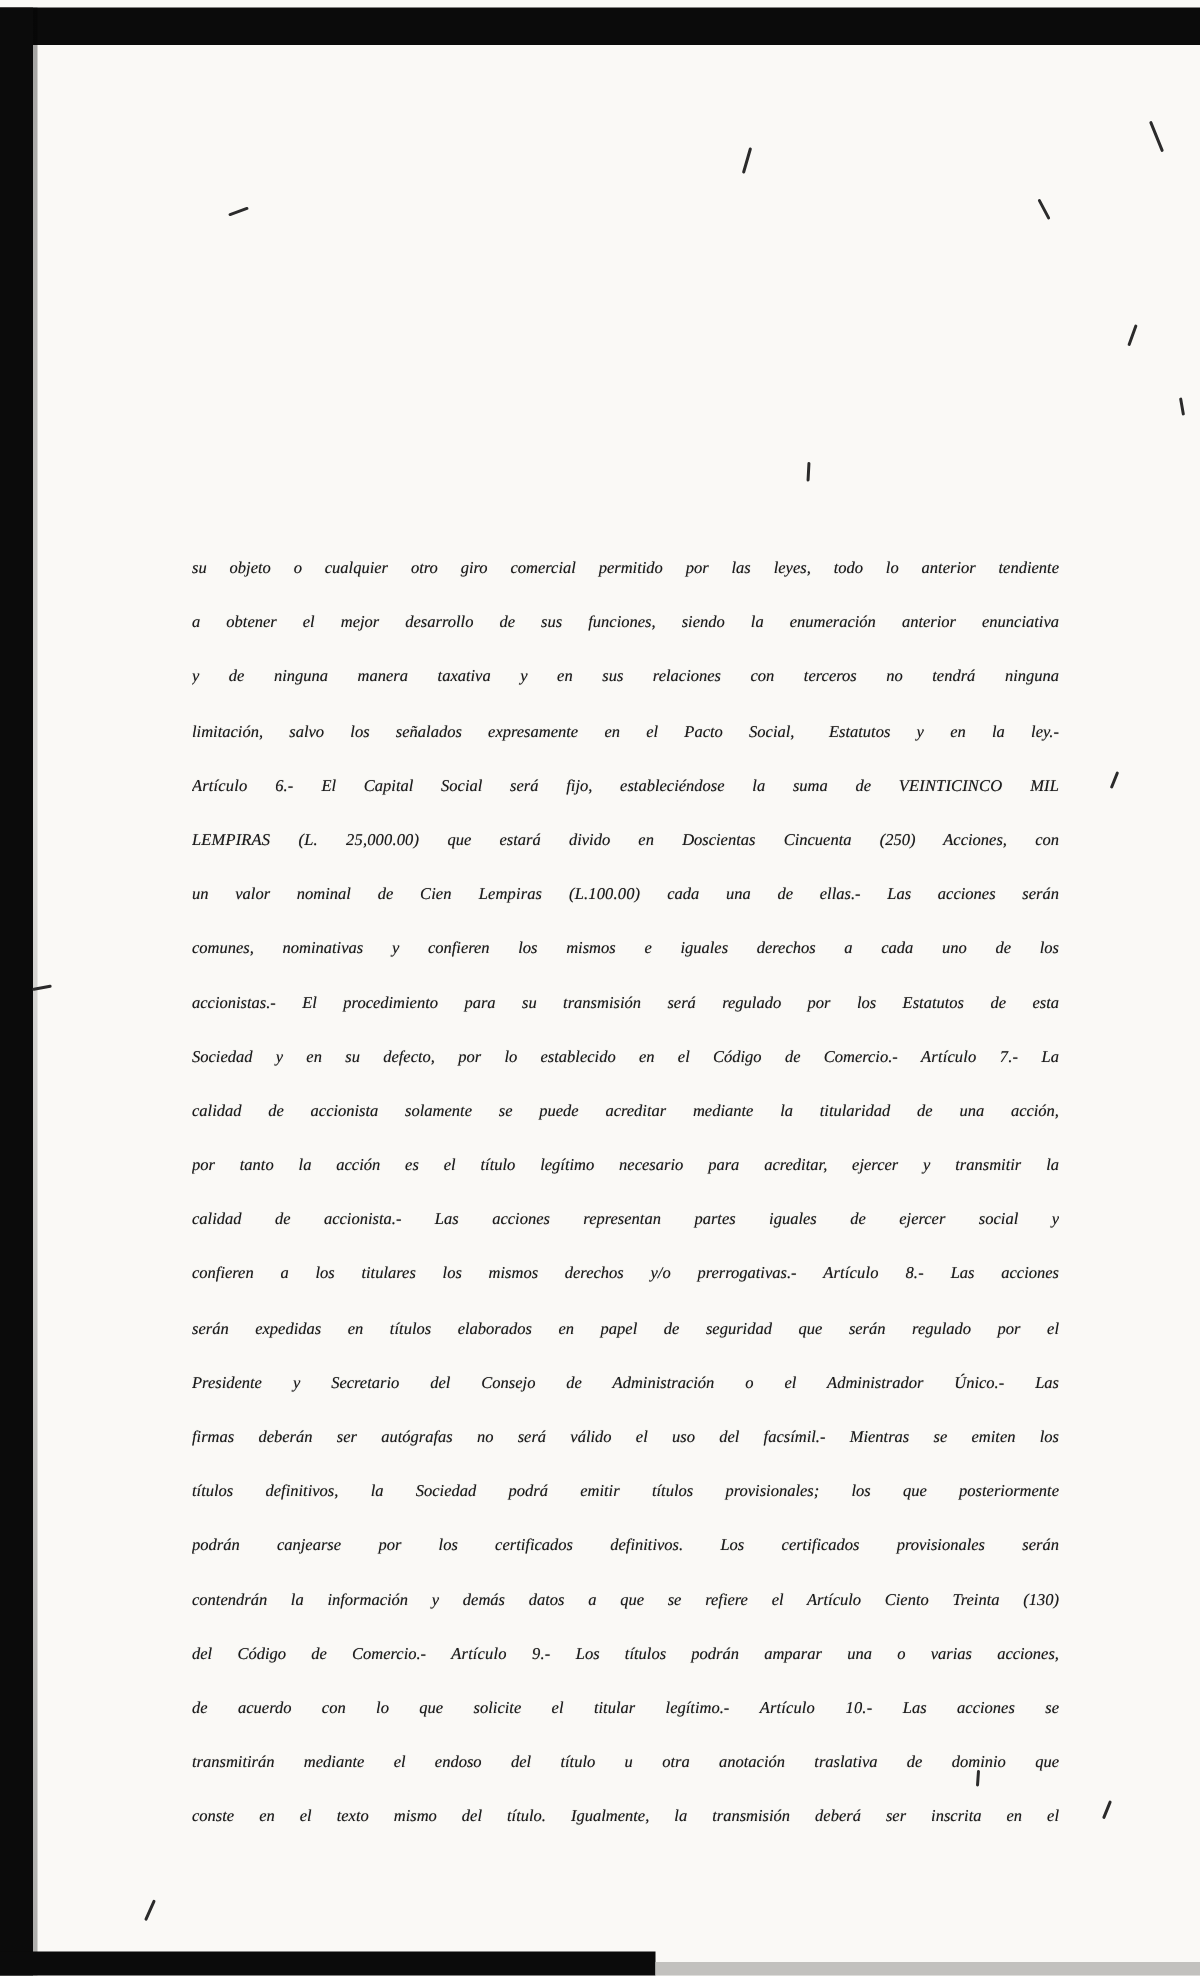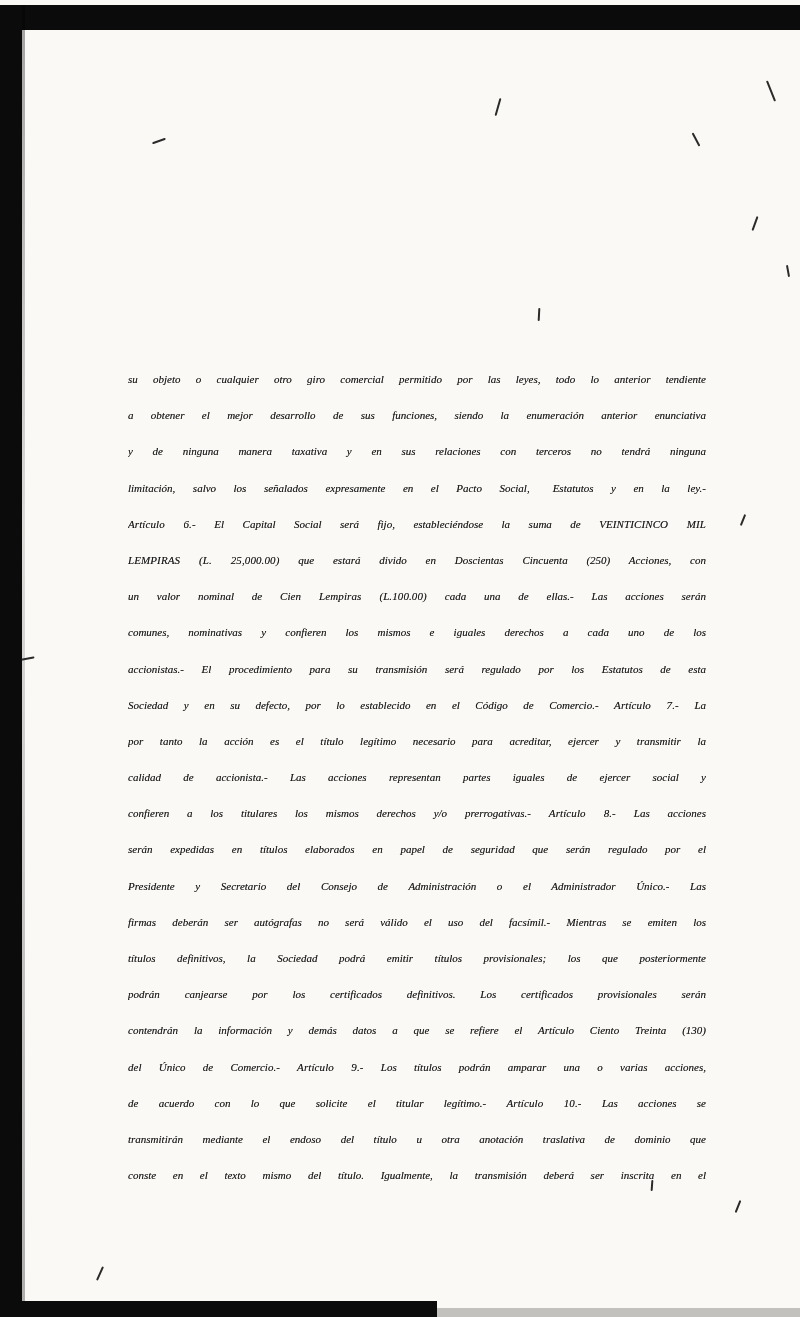--- a/index.html
+++ b/index.html
@@ -61,30 +61,31 @@
       <div class="line"><span class="seg">su objeto o cualquier otro giro comercial permitido por las leyes, todo lo anterior tendiente</span></div>
       <div class="line"><span class="seg">a obtener el mejor desarrollo de sus funciones, siendo la enumeración anterior enunciativa</span></div>
       <div class="line"><span class="seg">y de ninguna manera taxativa y en sus relaciones con terceros no tendrá ninguna</span></div>
       <div class="line"><span class="seg">limitación, salvo los señalados expresamente en el Pacto Social,  Estatutos y en la ley.-</span></div>
       <div class="line"><span class="seg bold">Artículo 6.- </span><span class="seg">El Capital Social será fijo, estableciéndose la suma de </span><span class="seg bold">VEINTICINCO MIL</span></div>
       <div class="line"><span class="seg bold">LEMPIRAS (L. 25,000.00) </span><span class="seg">que estará divido en Doscientas Cincuenta (250) Acciones, con</span></div>
       <div class="line"><span class="seg">un valor nominal de </span><span class="seg bold">Cien Lempiras (L.100.00) </span><span class="seg">cada una de ellas.- Las acciones serán</span></div>
       <div class="line"><span class="seg">comunes, nominativas y confieren los mismos e iguales derechos a cada uno de los</span></div>
       <div class="line"><span class="seg">accionistas.- El procedimiento para su transmisión será regulado por los Estatutos de esta</span></div>
       <div class="line"><span class="seg">Sociedad y en su defecto, por lo establecido en el Código de Comercio.- </span><span class="seg bold">Artículo 7.- </span><span class="seg">La</span></div>
+      <div class="line"><span class="seg">calidad de accionista solamente se puede acreditar mediante la titularidad de una acción,</span></div>
       <div class="line"><span class="seg">por tanto la acción es el título legítimo necesario para acreditar, ejercer y transmitir la</span></div>
       <div class="line"><span class="seg">calidad de accionista.- Las acciones representan partes iguales de ejercer social y</span></div>
       <div class="line"><span class="seg">confieren a los titulares los mismos derechos y/o prerrogativas.- </span><span class="seg bold">Artículo 8.- </span><span class="seg">Las acciones</span></div>
       <div class="line"><span class="seg">serán expedidas en títulos elaborados en papel de seguridad que serán regulado por el</span></div>
       <div class="line"><span class="seg">Presidente y Secretario del Consejo de Administración o el Administrador Único.- Las</span></div>
       <div class="line"><span class="seg">firmas deberán ser autógrafas no será válido el uso del facsímil.- Mientras se emiten los</span></div>
       <div class="line"><span class="seg">títulos definitivos, la Sociedad podrá emitir títulos provisionales; los que posteriormente</span></div>
       <div class="line"><span class="seg">podrán canjearse por los certificados definitivos. Los certificados provisionales serán</span></div>
       <div class="line"><span class="seg">contendrán la información y demás datos a que se refiere el Artículo Ciento Treinta (130)</span></div>
-      <div class="line"><span class="seg">del Único de Comercio.- </span><span class="seg bold">Artículo 9.- </span><span class="seg">Los títulos podrán amparar una o varias acciones,</span></div>
+      <div class="line"><span class="seg">del Código de Comercio.- </span><span class="seg bold">Artículo 9.- </span><span class="seg">Los títulos podrán amparar una o varias acciones,</span></div>
       <div class="line"><span class="seg">de acuerdo con lo que solicite el titular legítimo.- </span><span class="seg bold">Artículo 10.- </span><span class="seg">Las acciones se</span></div>
       <div class="line"><span class="seg">transmitirán mediante el endoso del título u otra anotación traslativa de dominio que</span></div>
       <div class="line"><span class="seg">conste en el texto mismo del título. Igualmente, la transmisión deberá ser inscrita en el</span></div>
     </div>
 
   <i class="mark" style="left:497px; top:98px;  height:18px; transform:rotate(16deg);"></i>
   <i class="mark" style="left:770px; top:80px;  height:22px; transform:rotate(-22deg);"></i>
   <i class="mark" style="left:695px; top:132px; height:15px; transform:rotate(-28deg);"></i>
   <i class="mark" style="left:158px; top:134px; height:14px; transform:rotate(70deg);"></i>
   <i class="mark" style="left:754px; top:216px; height:15px; transform:rotate(20deg);"></i>

